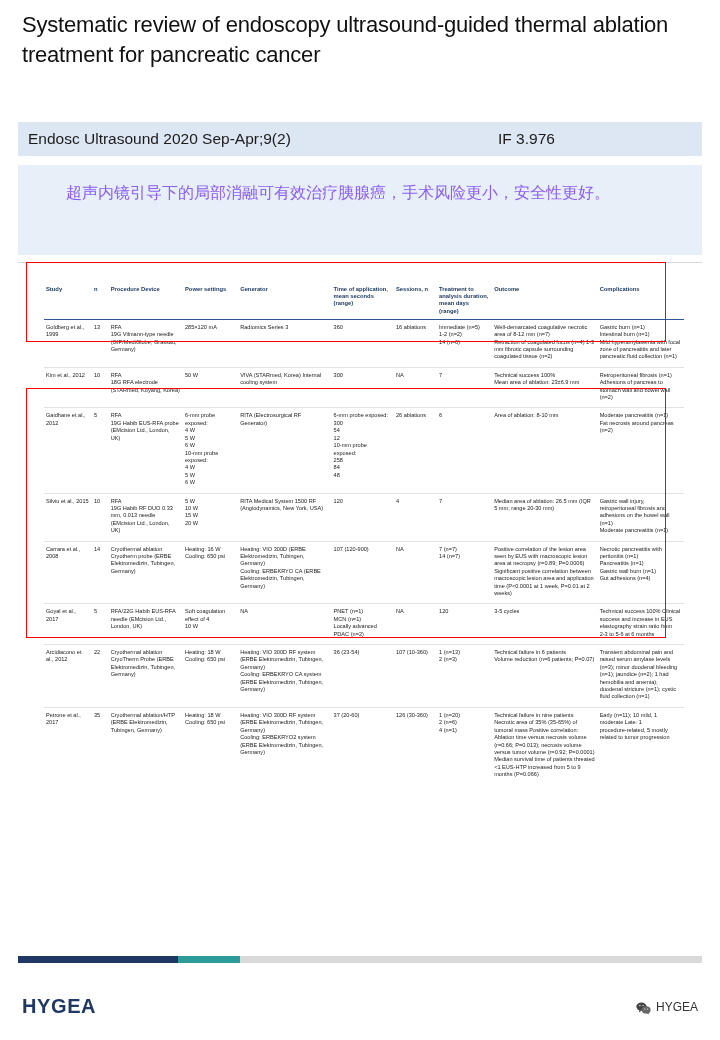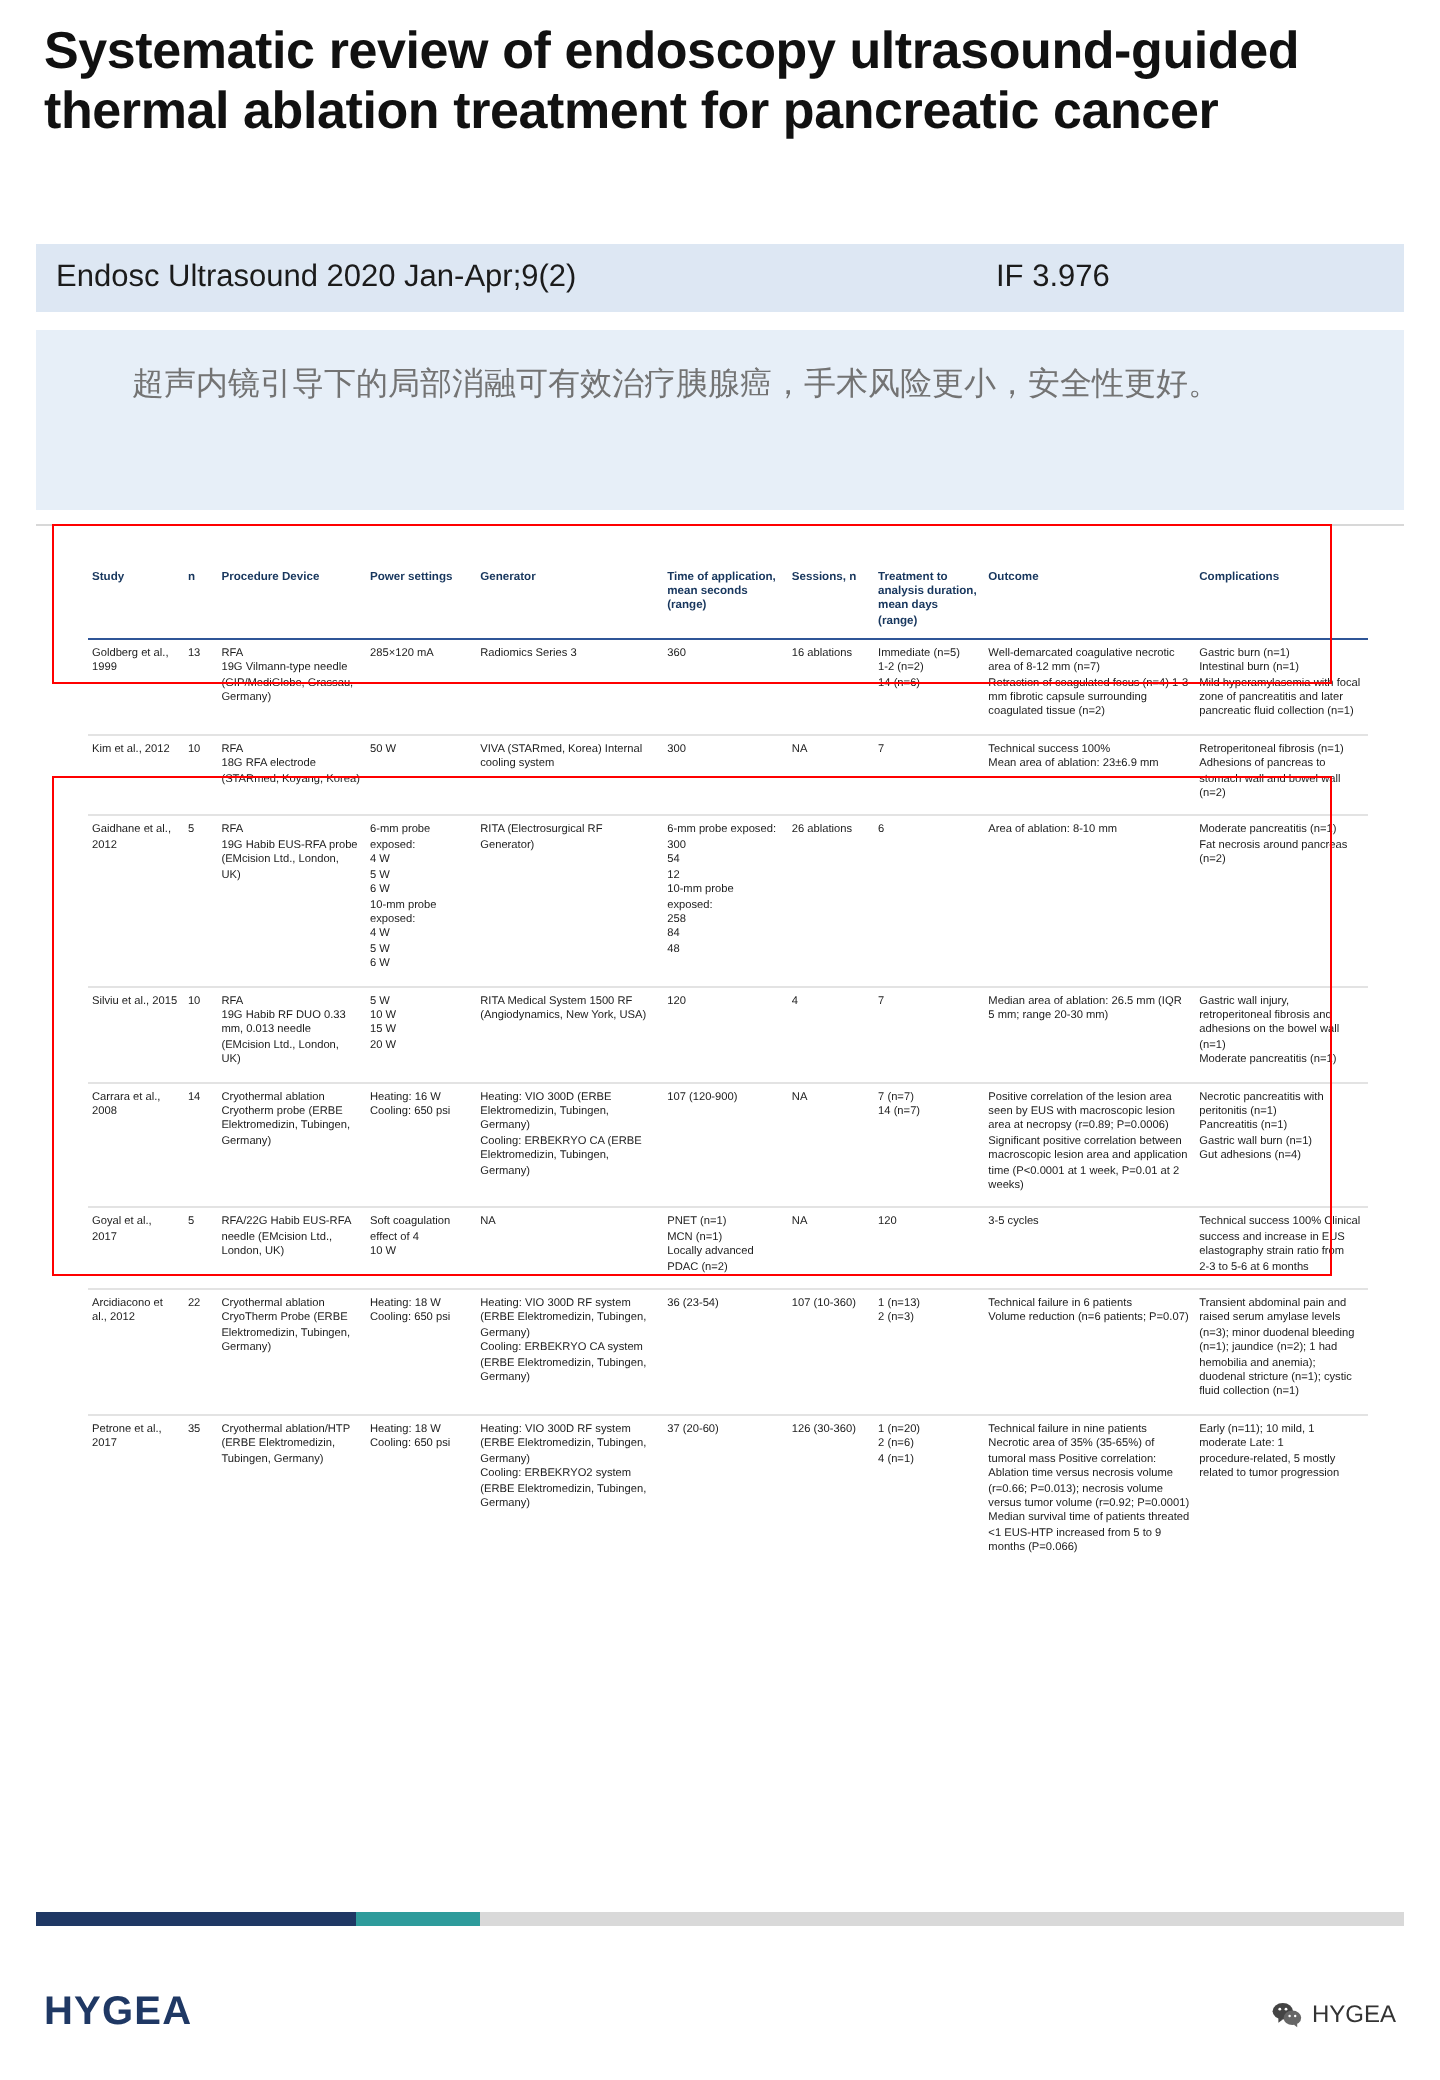--- a/index.html
+++ b/index.html
@@ -8,21 +8,21 @@
     background:#ffffff;
     font-family:"Liberation Sans", sans-serif;
     color:#1a1a1a;
     overflow:hidden;
     position:relative;
   }
   .page{position:relative;width:720px;height:1040px;}
 
   .title{
     position:absolute;left:22px;top:10px;width:678px;
-    font-size:26px;line-height:30px;font-weight:bold;
+    font-size:22px;line-height:30px;font-weight:normal;
     color:#111111;letter-spacing:-0.2px;
   }
 
   .journal-bar{
     position:absolute;left:18px;top:122px;width:684px;height:34px;
     background:#dde7f3;
     display:flex;align-items:center;
   }
   .journal-name{
     font-size:15.5px;color:#1b1b1b;margin-left:10px;
@@ -30,21 +30,21 @@
   .journal-if{
     font-size:15.5px;color:#1b1b1b;position:absolute;left:480px;
   }
 
   .summary{
     position:absolute;left:18px;top:165px;width:684px;height:90px;
     background:#e7eff8;
   }
   .summary p{
     margin:0;padding:14px 14px 0 14px;
-    font-size:16px;line-height:28px;color:#737373;
+    font-size:16px;line-height:28px;color:#8b5cf6;
   }
   .summary .indent{display:inline-block;width:34px;}
 
   
   .figure{
     position:absolute;left:18px;top:262px;width:684px;height:655px;
     background:#ffffff;
     border-top:1px solid #d8d8d8;
   }
   .tbl-caption{
@@ -104,21 +104,21 @@
   .wechat .wx-label{font-size:12px;color:#333;}
 </style>
 </head>
 <body>
 
 <div class="page">
 
   <div class="title">Systematic review of endoscopy ultrasound-guided thermal ablation treatment for pancreatic cancer</div>
 
   <div class="journal-bar">
-    <span class="journal-name">Endosc Ultrasound 2020 Jan-Apr;9(2)</span>
+    <span class="journal-name">Endosc Ultrasound 2020 Sep-Apr;9(2)</span>
     <span class="journal-if">IF 3.976</span>
   </div>
 
   <div class="summary">
     <p><span class="indent"></span><span>超声内镜引导下的局部消融可有效治疗胰腺癌，手术风险更小，安全性更好。</span></p>
   </div>
 
   <div class="figure">
 
     <table class="t">

